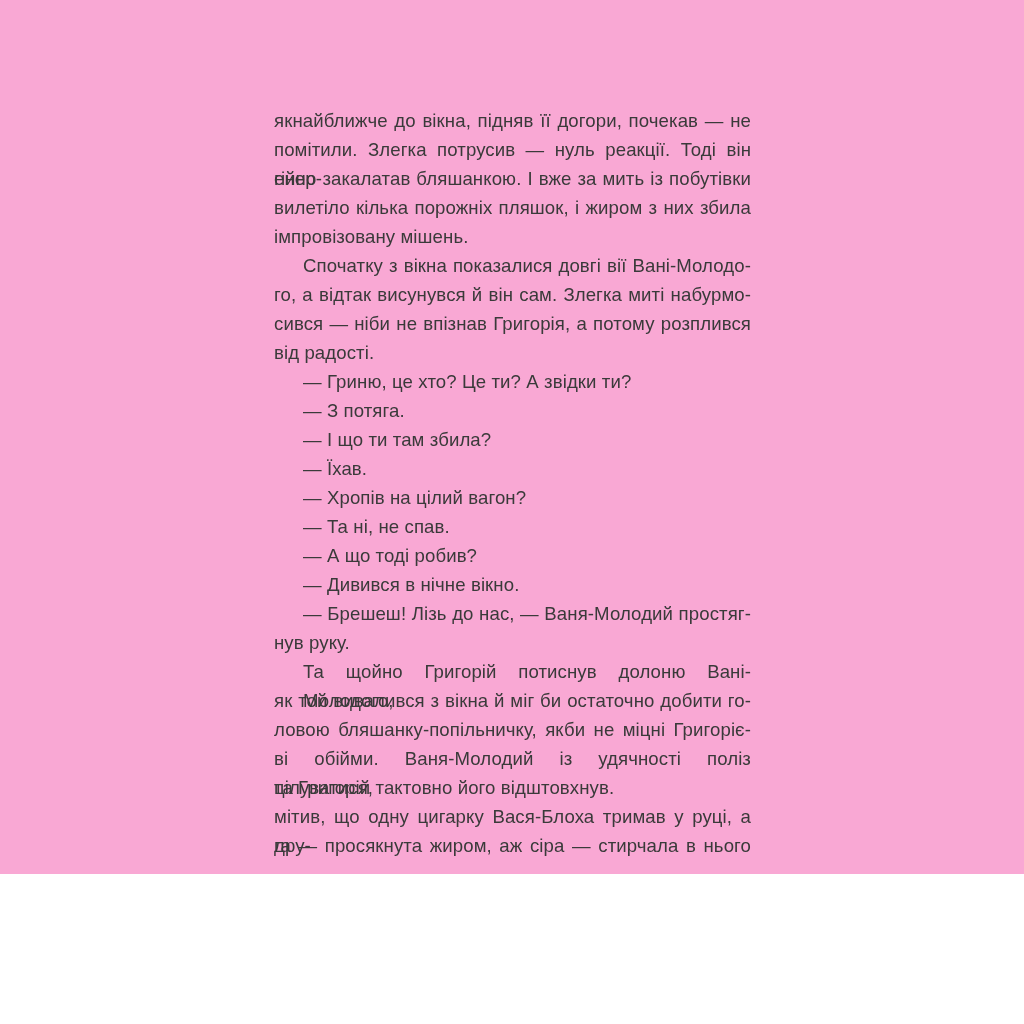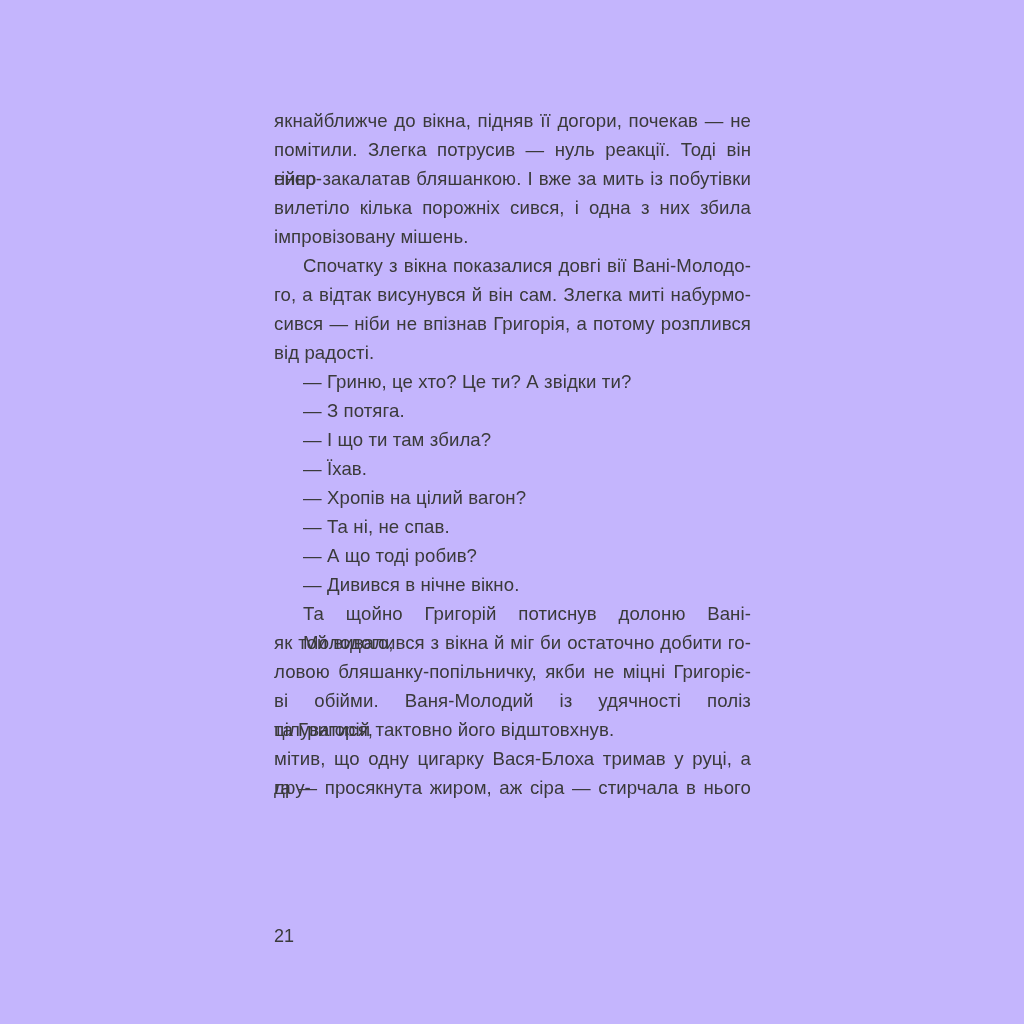--- a/index.html
+++ b/index.html
@@ -3,22 +3,22 @@
 <meta charset="utf-8">
 <style>
   html, body {
     margin: 0;
     padding: 0;
     background: #ffffff;
   }
   .page {
     position: relative;
     width: 1024px;
-    height: 1024px;
-    background: #c4b5fd;
+    height: 874px;
+    background: #f9a8d4;
     overflow: hidden;
     font-family: "Liberation Sans", "DejaVu Sans", sans-serif;
     color: #3a3a3a;
     text-decoration: underline;
   }
   .text-block {
     position: absolute;
     left: 274px;
     top: 106px;
     width: 477px;
@@ -55,21 +55,21 @@
 </style>
 </head>
 <body>
 
 <div class="page">
   <div class="text-block">
       <div class="paragraph">
         <div class="line">якнайближче до вікна, підняв її догори, почекав — не</div>
         <div class="line">помітили. Злегка потрусив — нуль реакції. Тоді він енер-</div>
         <div class="line">гійно закалатав бляшанкою. І вже за мить із побутівки</div>
-        <div class="line">вилетіло кілька порожніх сився, і одна з них збила</div>
+        <div class="line">вилетіло кілька порожніх пляшок, і жиром з них збила</div>
         <div class="line last">імпровізовану мішень.</div>
       </div>
       <div class="paragraph">
         <div class="line first-indent">Спочатку з вікна показалися довгі вії Вані-Молодо-</div>
         <div class="line">го, а відтак висунувся й він сам. Злегка миті набурмо-</div>
         <div class="line">сився — ніби не впізнав Григорія, а потому розплився</div>
         <div class="line last">від радості.</div>
       </div>
       <div class="paragraph">
         <div class="line first-indent last">— Гриню, це хто? Це ти? А звідки ти?</div>
@@ -89,20 +89,24 @@
       <div class="paragraph">
         <div class="line first-indent last">— Та ні, не спав.</div>
       </div>
       <div class="paragraph">
         <div class="line first-indent last">— А що тоді робив?</div>
       </div>
       <div class="paragraph">
         <div class="line first-indent last">— Дивився в нічне вікно.</div>
       </div>
       <div class="paragraph">
+        <div class="line first-indent">— Брешеш! Лізь до нас, — Ваня-Молодий простяг-</div>
+        <div class="line last">нув руку.</div>
+      </div>
+      <div class="paragraph">
         <div class="line first-indent">Та щойно Григорій потиснув долоню Вані-Молодого,</div>
         <div class="line">як той вивалився з вікна й міг би остаточно добити го-</div>
         <div class="line">ловою бляшанку-попільничку, якби не міцні Григоріє-</div>
         <div class="line">ві обійми. Ваня-Молодий із удячності поліз цілуватися,</div>
         <div class="line last">та Григорій тактовно його відштовхнув.</div>
       </div>
       <div class="paragraph">
         <div class="line">мітив, що одну цигарку Вася-Блоха тримав у руці, а дру-</div>
         <div class="line">га — просякнута жиром, аж сіра — стирчала в нього</div>
       </div>

